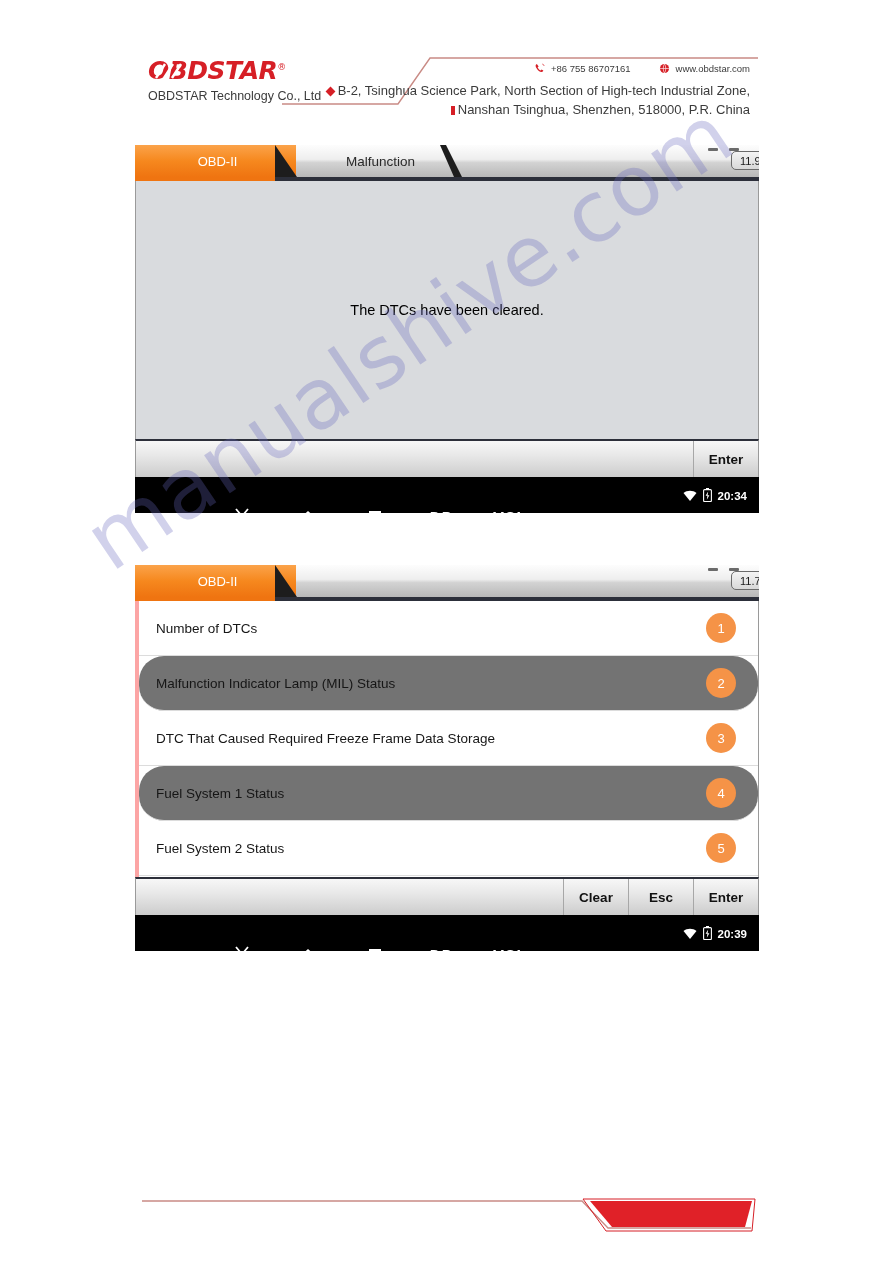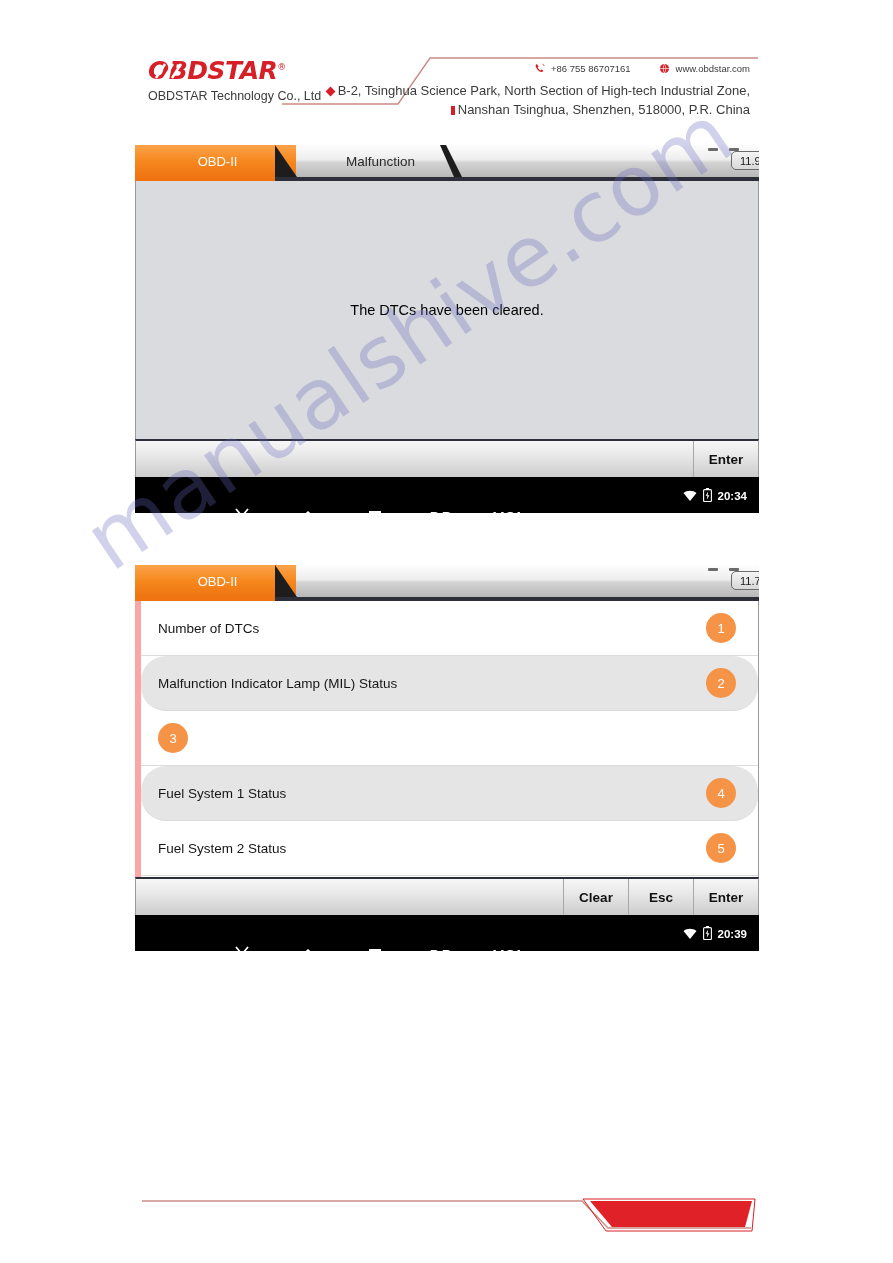--- a/index.html
+++ b/index.html
@@ -196,35 +196,35 @@
   .screen-msg .text {
     font-size: 14.5px;
     color: #000000;
   }
 
   
   .screen-list {
     height: 276px;
     background: #ffffff;
     overflow: hidden;
-    border-left: 6px solid #fca5a5;
+    border-left: 4px solid #fca5a5;
     border-right: 1px solid #9a9a9a;
     box-sizing: border-box;
   }
   .row {
     height: 55px;
     display: flex;
     align-items: center;
     justify-content: space-between;
     padding: 0 22px 0 17px;
     box-sizing: border-box;
     border-bottom: 1px solid #dcdcdc;
   }
   .row.odd { background: #ffffff; }
-  .row.even { background: #e5e5e5; border-radius: 25px; }
+  .row.even { background: #737373; border-radius: 25px; }
   .row-label {
     font-size: 13.5px;
     color: #161616;
   }
   .row-badge {
     width: 30px; height: 30px;
     border-radius: 50%;
     background: #f59347;
     color: #ffffff;
     font-size: 13px;
@@ -466,20 +466,21 @@
   <div class="screen-list">
     <div class="row odd">
       <span class="row-label">Number of DTCs</span>
       <span class="row-badge">1</span>
     </div>
     <div class="row even">
       <span class="row-label">Malfunction Indicator Lamp (MIL) Status</span>
       <span class="row-badge">2</span>
     </div>
     <div class="row odd">
+      <span class="row-label">DTC That Caused Required Freeze Frame Data Storage</span>
       <span class="row-badge">3</span>
     </div>
     <div class="row even">
       <span class="row-label">Fuel System 1 Status</span>
       <span class="row-badge">4</span>
     </div>
     <div class="row odd">
       <span class="row-label">Fuel System 2 Status</span>
       <span class="row-badge">5</span>
     </div>

